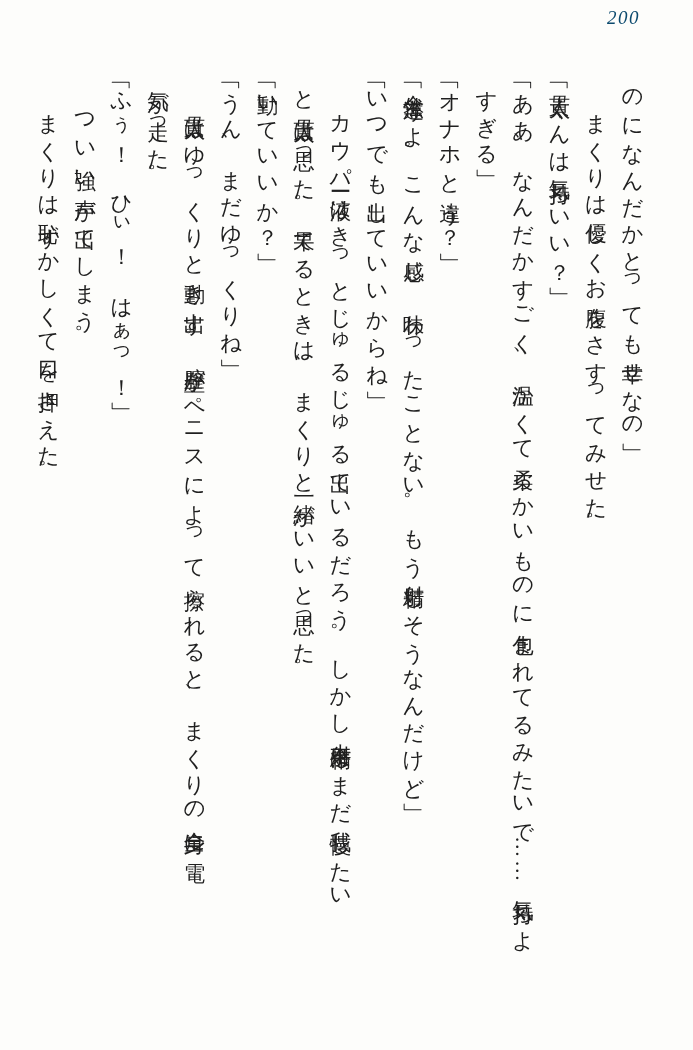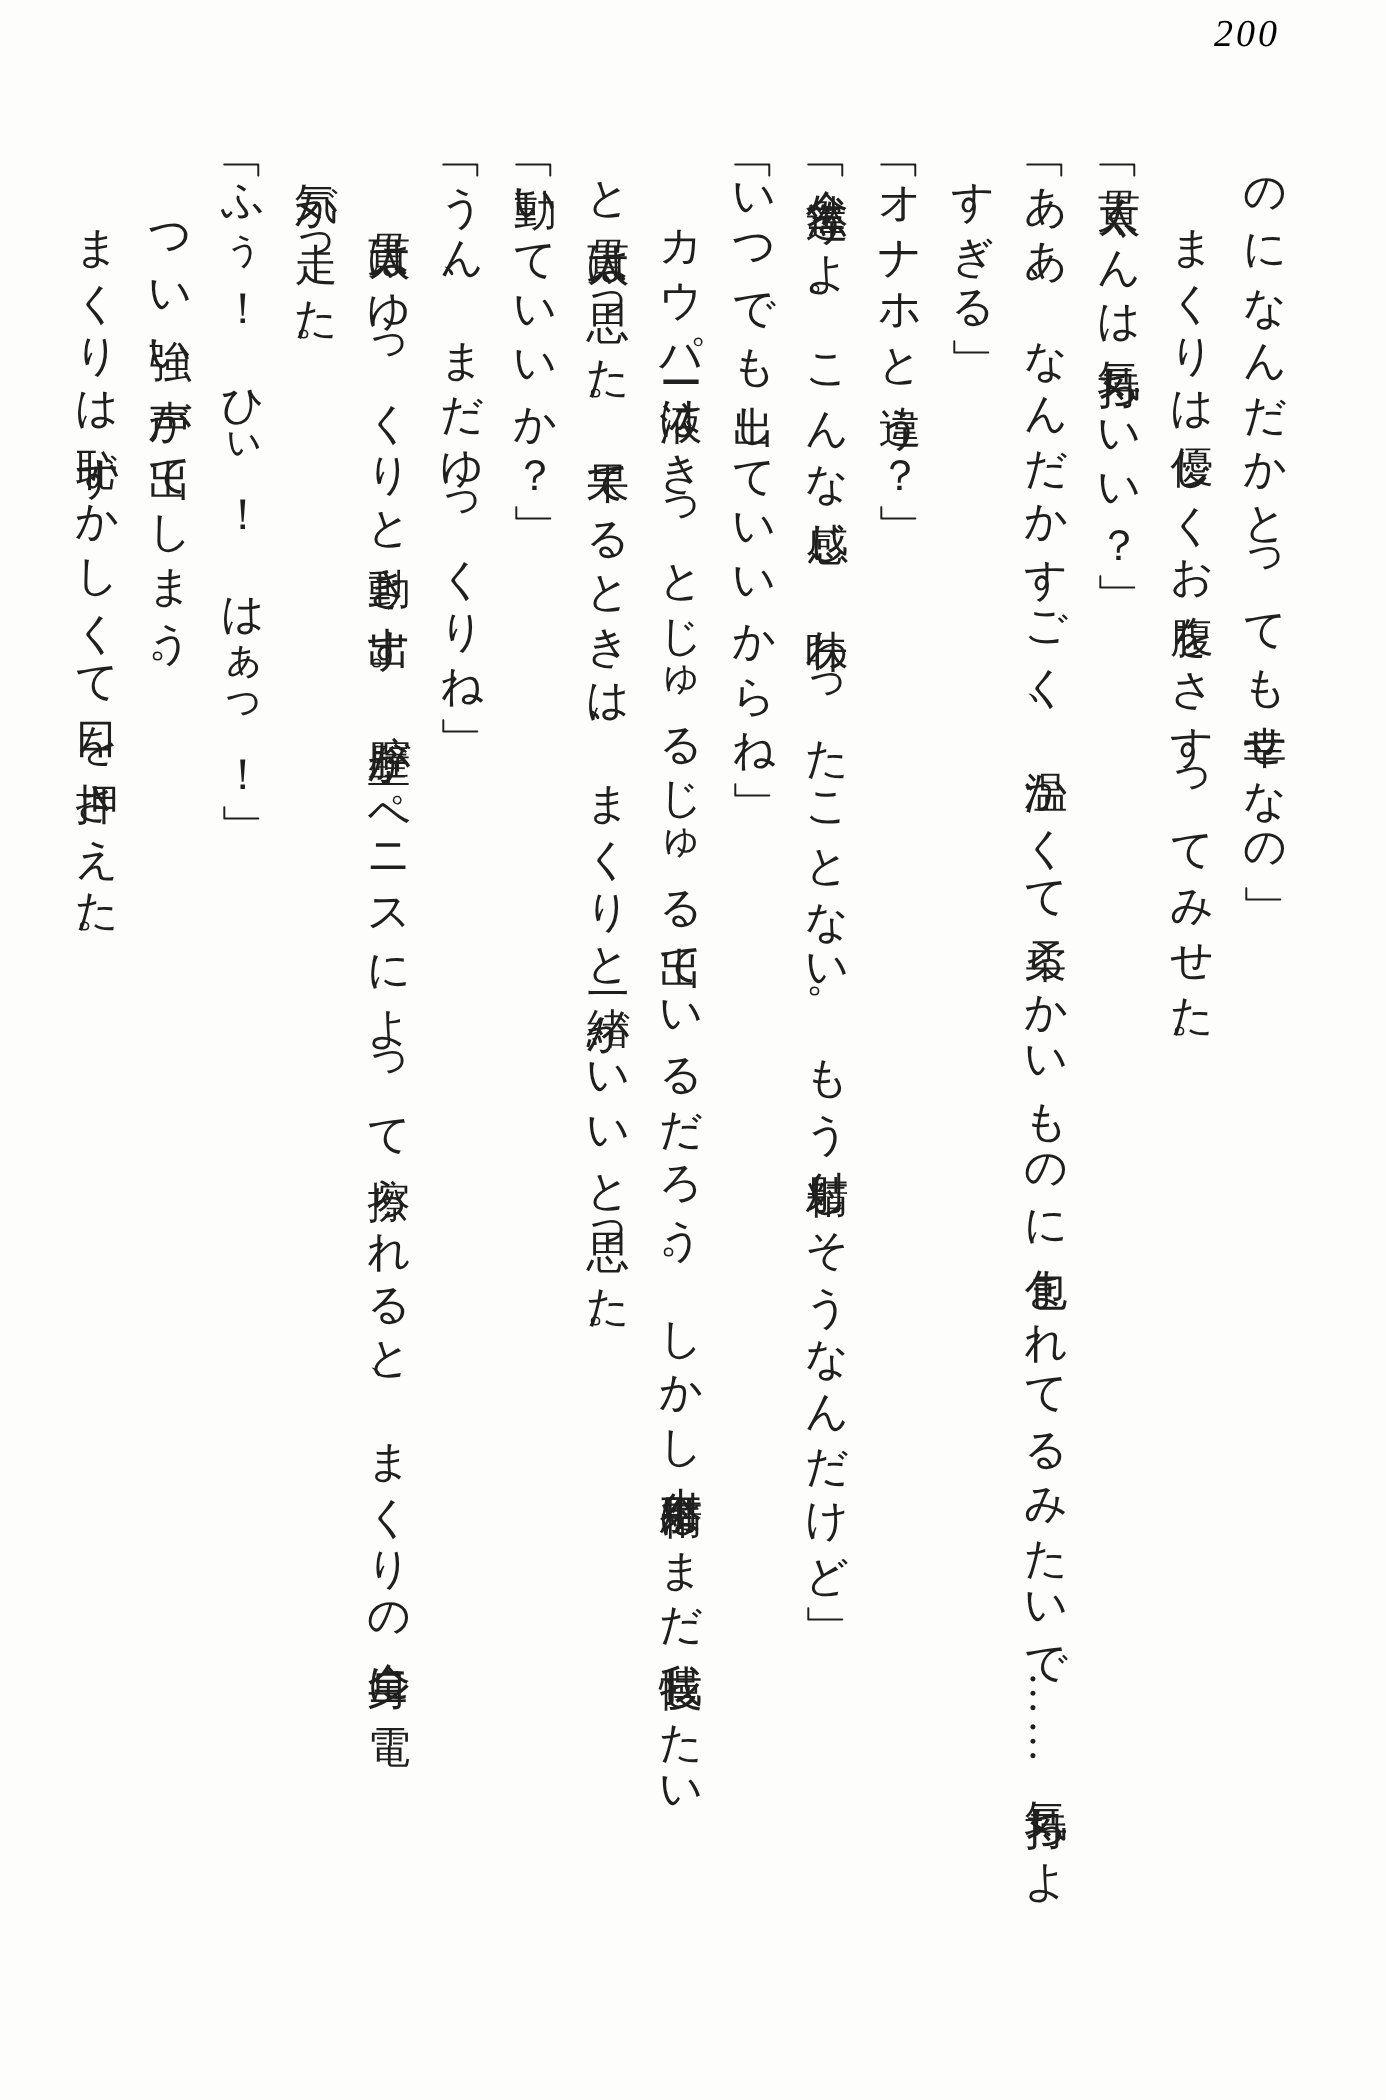--- a/index.html
+++ b/index.html
@@ -15,21 +15,21 @@
     height: 1050px;
     font-family: "Liberation Serif", "DejaVu Serif", serif;
   }
   .page-number {
     position: absolute;
     top: 7px;
     left: 607px;
     font-style: italic;
     font-size: 19px;
     letter-spacing: 1.5px;
-    color: #000000;
+    color: #0c4a6e;
   }
   .text-body {
     position: absolute;
     top: 75px;
     right: 43px;
     height: 916px;
     writing-mode: vertical-rl;
     text-orientation: mixed;
     font-size: 21.5px;
     letter-spacing: 2.5px;

